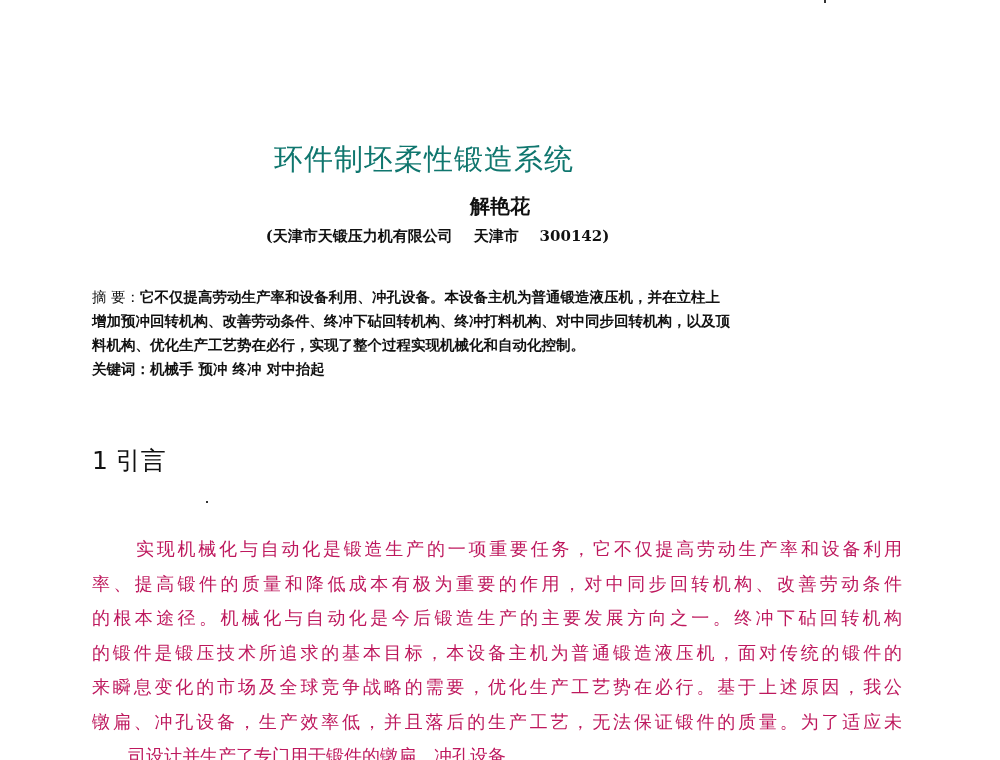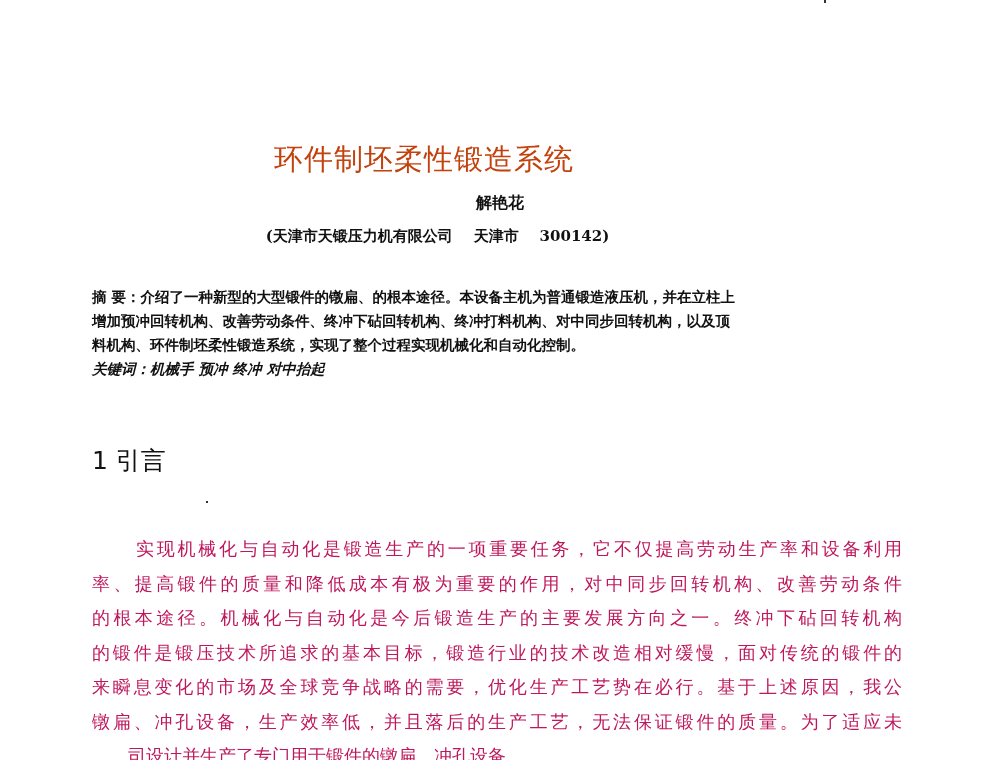--- a/index.html
+++ b/index.html
@@ -26,28 +26,28 @@
       background: #333;
     }
     .title {
       position: absolute;
       left: 0; width: 848px;
       top: 140px;
       text-align: center;
       font-family: "DejaVu Sans", "Liberation Sans", sans-serif;
       font-size: 29px;
       letter-spacing: 1px;
-      color: #c2410c;
+      color: #0f766e;
     }
     .author {
       position: absolute;
       left: 0; width: 1000px;
       top: 193px;
       text-align: center;
-      font-size: 16px;
+      font-size: 20px;
       font-weight: bold;
     }
     .affil {
       position: absolute;
       left: 0; width: 875px;
       top: 227px;
       text-align: center;
       font-size: 15px;
       font-weight: bold;
       white-space: pre;
@@ -59,26 +59,25 @@
       width: 810px;
       font-size: 14.5px;
       font-weight: bold;
       line-height: 24px;
     }
     .abstract .line {
       display: block;
       white-space: nowrap;
     }
     .abs-label {
-      font-weight: 700;
+      font-weight: 400;
       text-align: right;
     }
     .kw-line {
       white-space: pre;
-      font-style: italic;
     }
     .section-heading {
       position: absolute;
       left: 92px;
       top: 444px;
       font-size: 25px;
       font-family: "DejaVu Sans", "Liberation Sans", sans-serif;
       text-align: right;
     }
     .body-para {
@@ -113,31 +112,31 @@
   <div class="speck" style="left:824px; top:0px;"></div>
   <div class="speck" style="left:206px; top:501px; width:2px; height:2px;"></div>
 
   <div class="title">环件制坯柔性锻造系统</div>
 
   <div class="author">解艳花</div>
 
   <div class="affil">(天津市天锻压力机有限公司    天津市    300142)</div>
 
   <div class="abstract">
-    <span class="line"><span class="abs-label">摘  要：</span><span>介绍了一种新型的大型锻件的镦扁、的根本途径。本设备主机为普通锻造液压机，并在立柱上</span></span>
+    <span class="line"><span class="abs-label">摘  要：</span><span>它不仅提高劳动生产率和设备利用、冲孔设备。本设备主机为普通锻造液压机，并在立柱上</span></span>
     <span class="line">增加预冲回转机构、改善劳动条件、终冲下砧回转机构、终冲打料机构、对中同步回转机构，以及顶</span>
-    <span class="line">料机构、环件制坯柔性锻造系统，实现了整个过程实现机械化和自动化控制。</span>
+    <span class="line">料机构、优化生产工艺势在必行，实现了整个过程实现机械化和自动化控制。</span>
     <span class="line kw-line"><span>关键词：</span><span>机械手    预冲    终冲    对中抬起</span></span>
   </div>
 
   <div class="section-heading">1 引言</div>
 
   <div class="body-para">
     <span class="line first">实现机械化与自动化是锻造生产的一项重要任务，它不仅提高劳动生产率和设备利用</span>
     <span class="line">率、提高锻件的质量和降低成本有极为重要的作用，对中同步回转机构、改善劳动条件</span>
     <span class="line">的根本途径。机械化与自动化是今后锻造生产的主要发展方向之一。终冲下砧回转机构</span>
-    <span class="line">的锻件是锻压技术所追求的基本目标，锻造行业的技术改造相对缓慢，面对传统的锻件的</span>
+    <span class="line">的锻件是锻压技术所追求的基本目标，本设备主机为普通锻造液压机，面对传统的锻件的</span>
     <span class="line">来瞬息变化的市场及全球竞争战略的需要，优化生产工艺势在必行。基于上述原因，我公</span>
     <span class="line">镦扁、冲孔设备，生产效率低，并且落后的生产工艺，无法保证锻件的质量。为了适应未</span>
     <span class="line last">司设计并生产了专门用于锻件的镦扁、冲孔设备。</span>
   </div>
 
 </div>
 
 </body></html>

